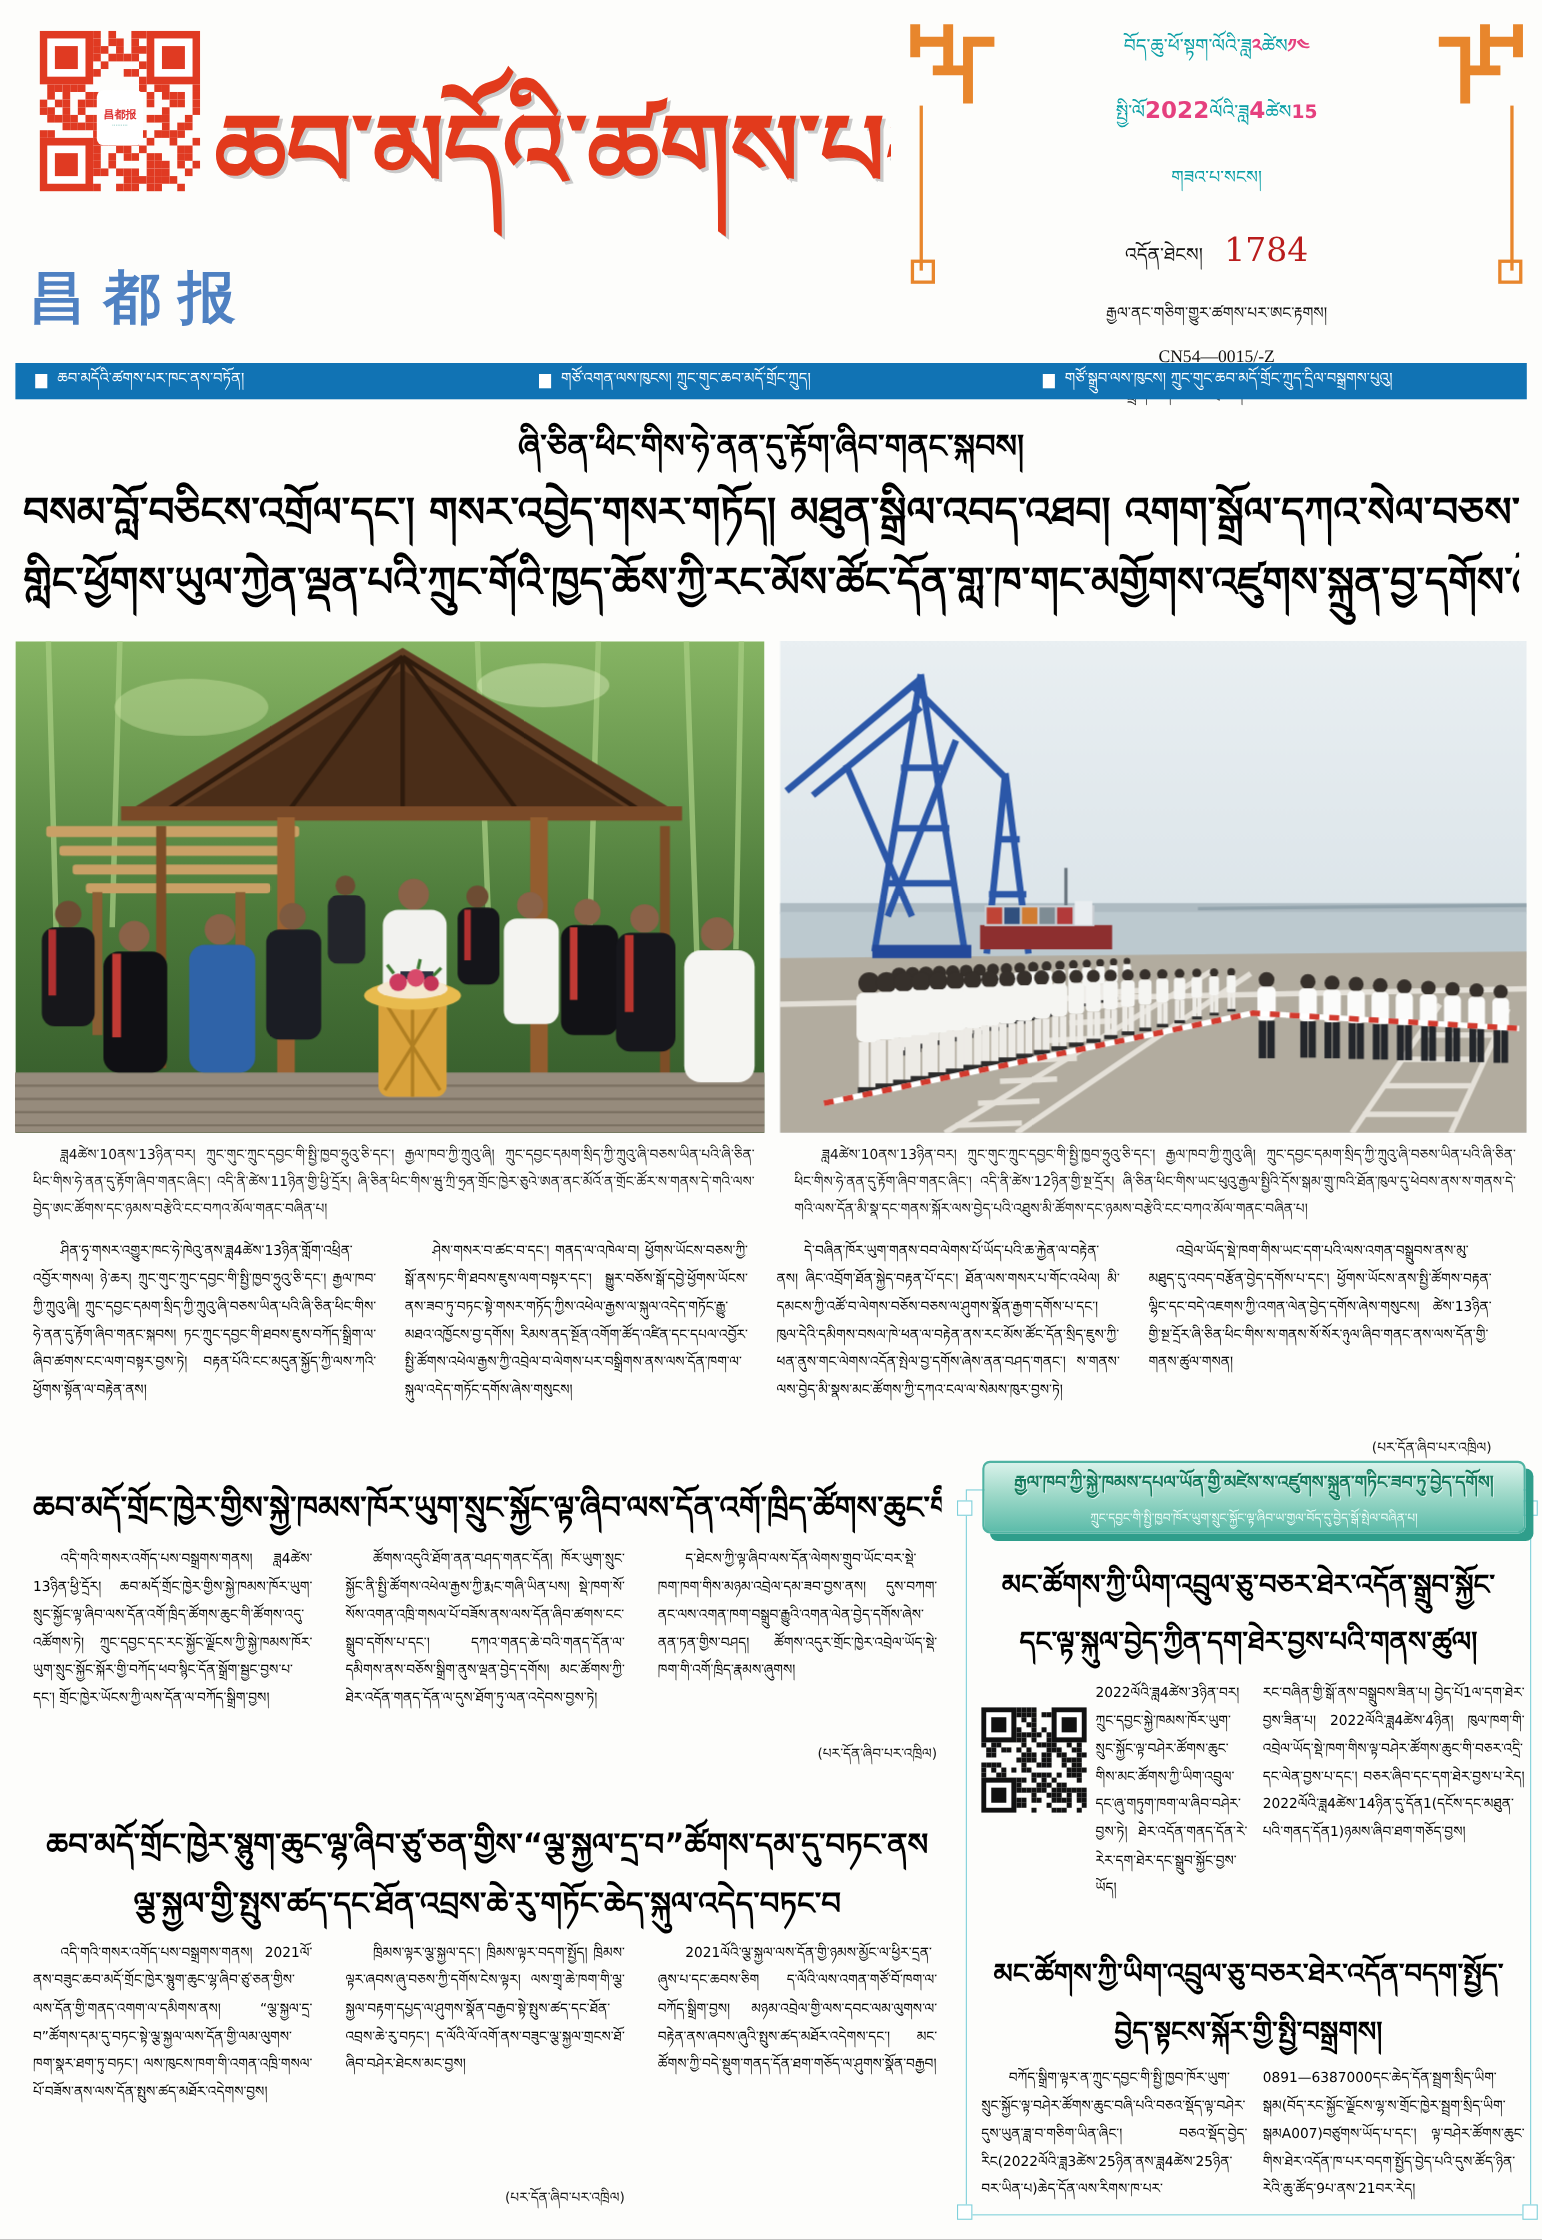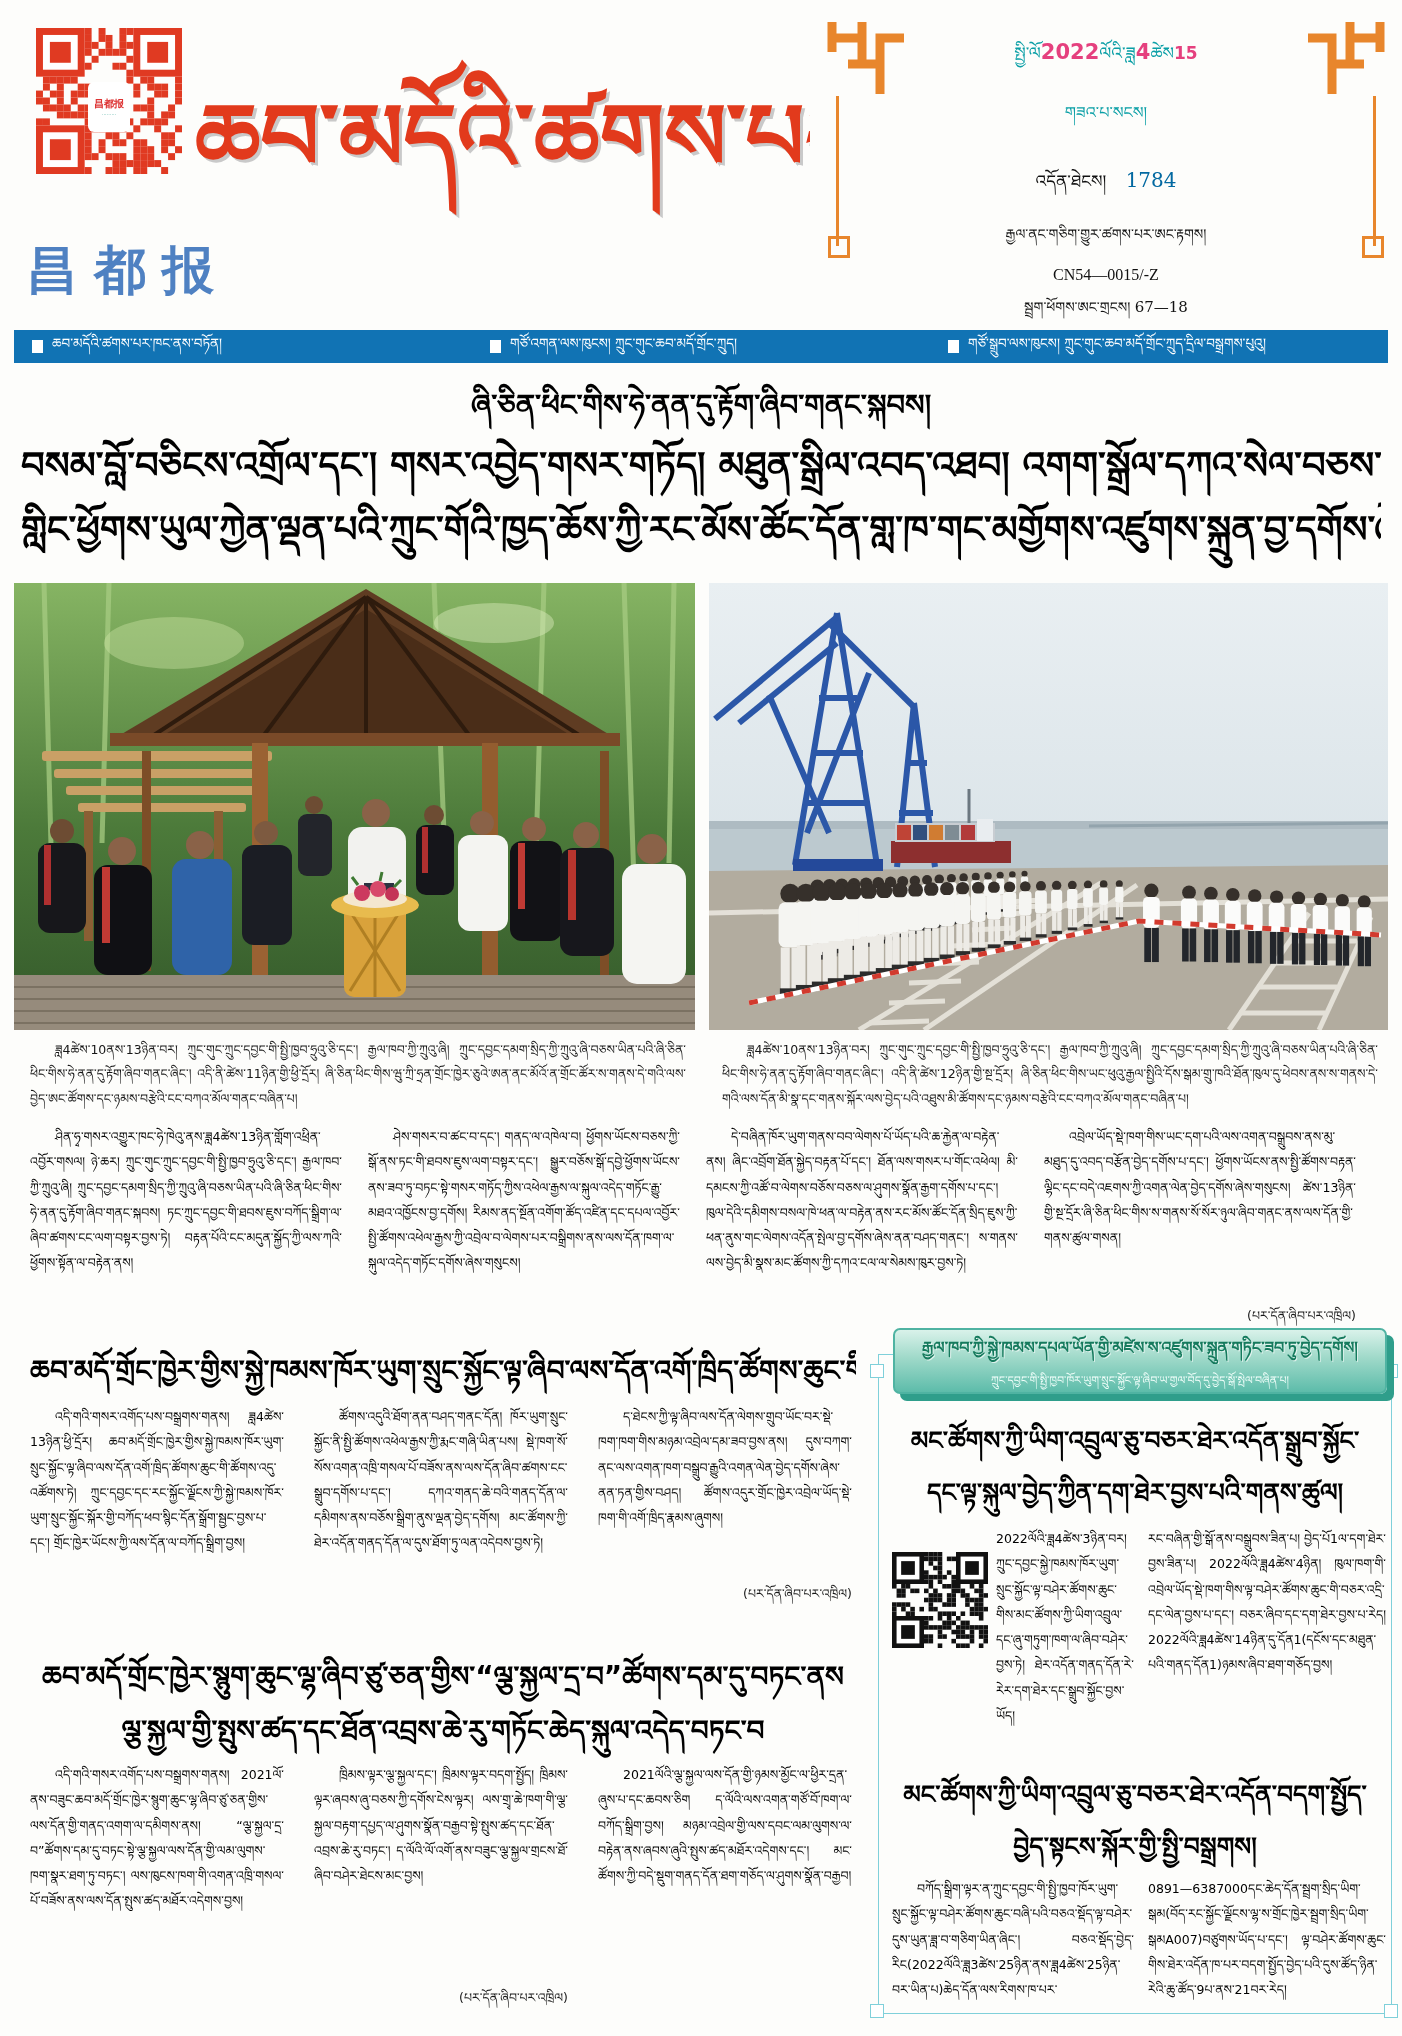--- a/index.html
+++ b/index.html
@@ -16,21 +16,21 @@
   
   .masthead{font-size:92px;line-height:185px;color:#e23a1c;font-weight:bold;
             text-align:center;white-space:nowrap;overflow:hidden;
             text-shadow:3px 3px 0 #c9c9c9;}
   .cdb{font-family:"Liberation Serif",serif;font-weight:bold;color:#4f81c2;
        font-size:52px;letter-spacing:16px;white-space:nowrap;overflow:hidden;}
   
   .ib-line{width:100%;text-align:center;white-space:nowrap;overflow:hidden;}
   .teal{color:#0a9fa6;}
   .pink{color:#e5407e;}
-  .ib-big{font-family:"DejaVu Serif",serif;font-size:20px;color:#0369a1;}
+  .ib-big{font-family:"DejaVu Serif",serif;font-size:30px;color:#b91c1c;}
   
   .nav{background:#1173b4;display:flex;align-items:center;}
   .nav-item{display:flex;align-items:center;gap:9px;color:#fff;font-size:13.5px;
             white-space:nowrap;overflow:hidden;flex:1 1 0;padding-left:18px;}
   .nav-sq{width:11px;height:13px;background:#fff;flex:0 0 auto;}
   
   .banner{border-radius:7px;border:2px solid #4fb3a2;
           background:linear-gradient(180deg,#d9f2ea 0%,#9fd9c9 45%,#5dbcaa 100%);
           box-shadow:7px 7px 0 #2f9e8b;display:flex;flex-direction:column;
           justify-content:center;align-items:center;overflow:hidden;}
@@ -234,20 +234,23 @@
           <path d="M44 14 V56"></path>
         <path d="M14 30 H44 M14 14 V44"></path>
       </g>
     </svg>
     <div class="abs" style="left:14px;top:88px;width:3px;height:150px;background:#e8862c;"></div>
     <div class="abs" style="right:14px;top:88px;width:3px;height:150px;background:#e8862c;"></div>
     <div class="abs" style="left:6px;bottom:-6px;width:16px;height:16px;border:3px solid #e8862c;"></div>
     <div class="abs" style="right:6px;bottom:-6px;width:16px;height:16px;border:3px solid #e8862c;"></div>
 
     <div class="abs" style="left:60px;top:14px;width:448px;">
+      <div class="ib-line" style="font-size:17px;">
+        <span class="teal">བོད་ཆུ་ཕོ་སྟག་ལོའི་ཟླ</span><span class="pink" style="font-weight:bold;">༢</span><span class="teal">ཚེས</span><span class="pink" style="font-weight:bold;">༡༤</span>
+      </div>
       <div class="ib-line" style="font-size:17px;margin-top:12px;">
         <span class="teal">སྤྱི་ལོ</span><span class="pink" style="font-size:21px;font-weight:bold;">2022</span><span class="teal">ལོའི་ཟླ</span><span class="pink" style="font-size:21px;font-weight:bold;">4</span><span class="teal">ཚེས</span><span class="pink" style="font-size:17px;font-weight:bold;">15</span>
       </div>
       <div class="ib-line teal" style="font-size:16px;margin-top:13px;">གཟའ་པ་སངས།</div>
       <div class="ib-line" style="font-size:17px;margin-top:22px;">
         <span>འདོན་ཐེངས།</span>
         <span class="ib-big" style="margin-left:14px;">1784</span>
       </div>
       <div class="ib-line" style="font-size:14px;margin-top:8px;">རྒྱལ་ནང་གཅིག་གྱུར་ཚགས་པར་ཨང་རྟགས།</div>
       <div class="ib-line" style="font-size:16px;font-family:Liberation Serif, serif;margin-top:8px;">CN54—0015/-Z</div>

